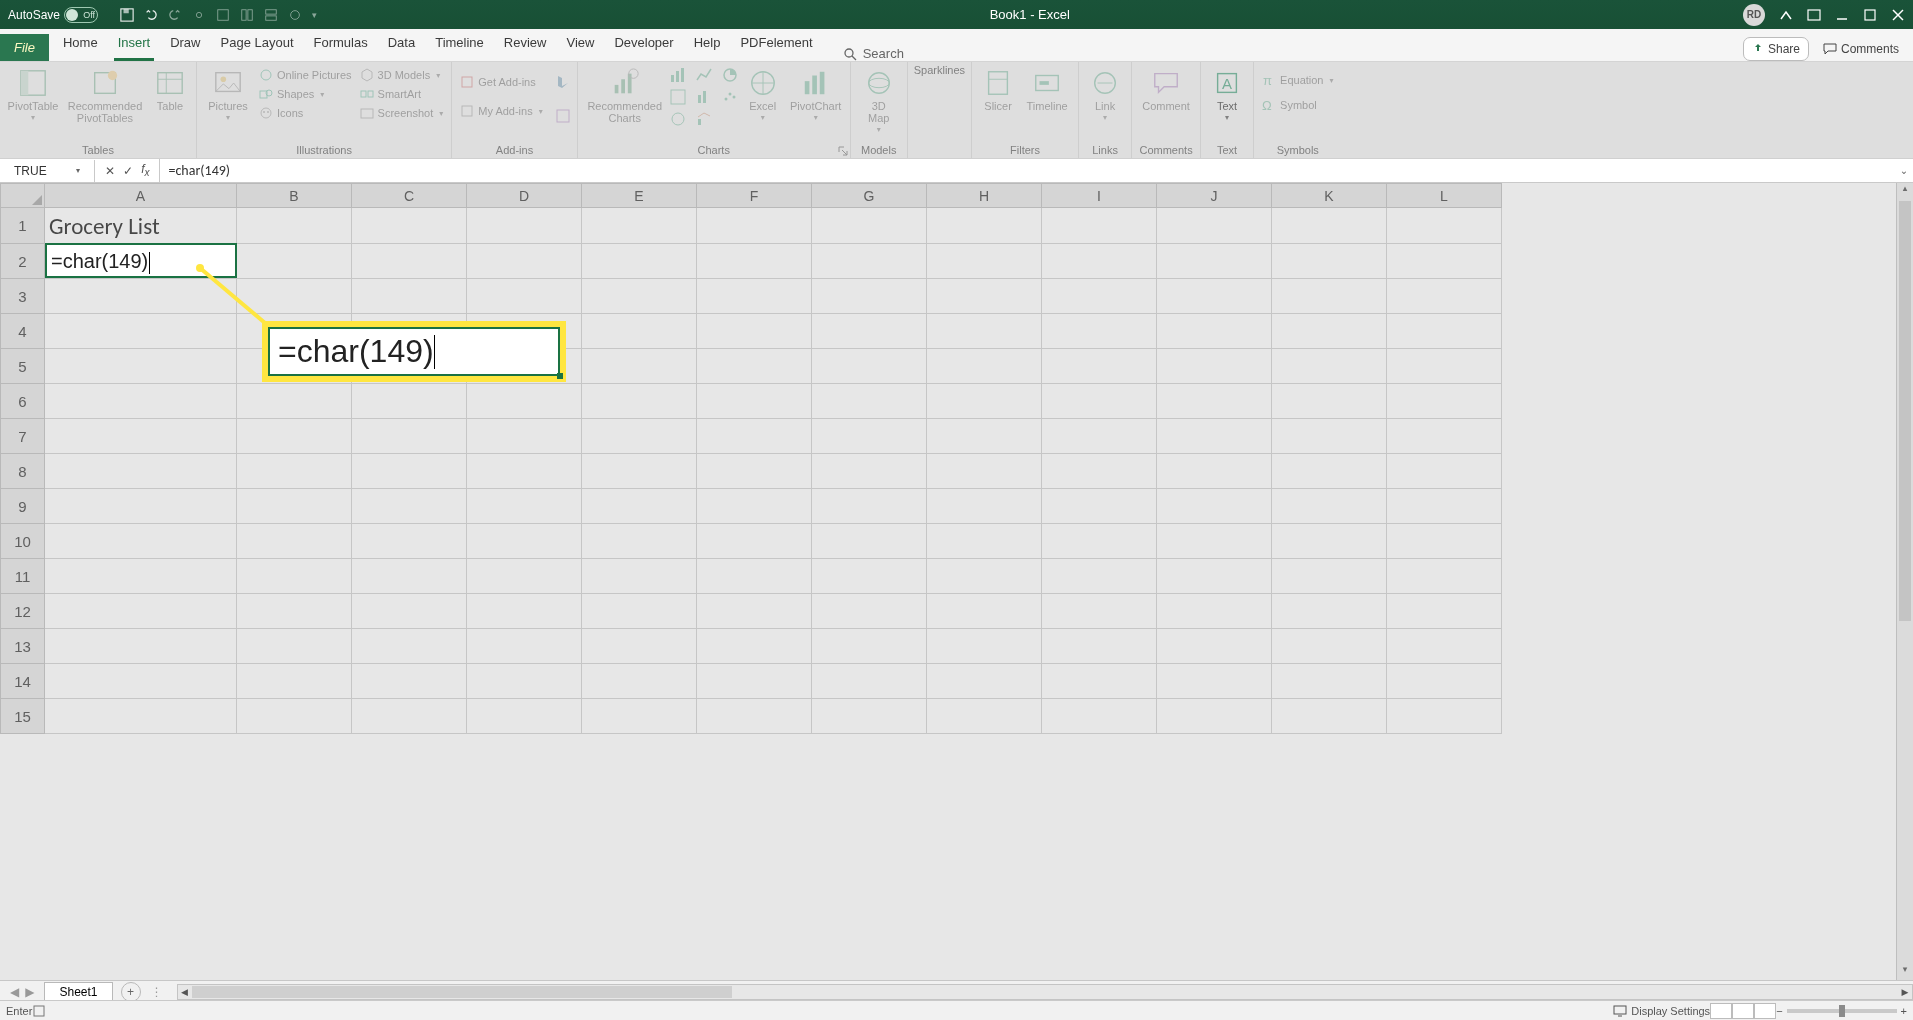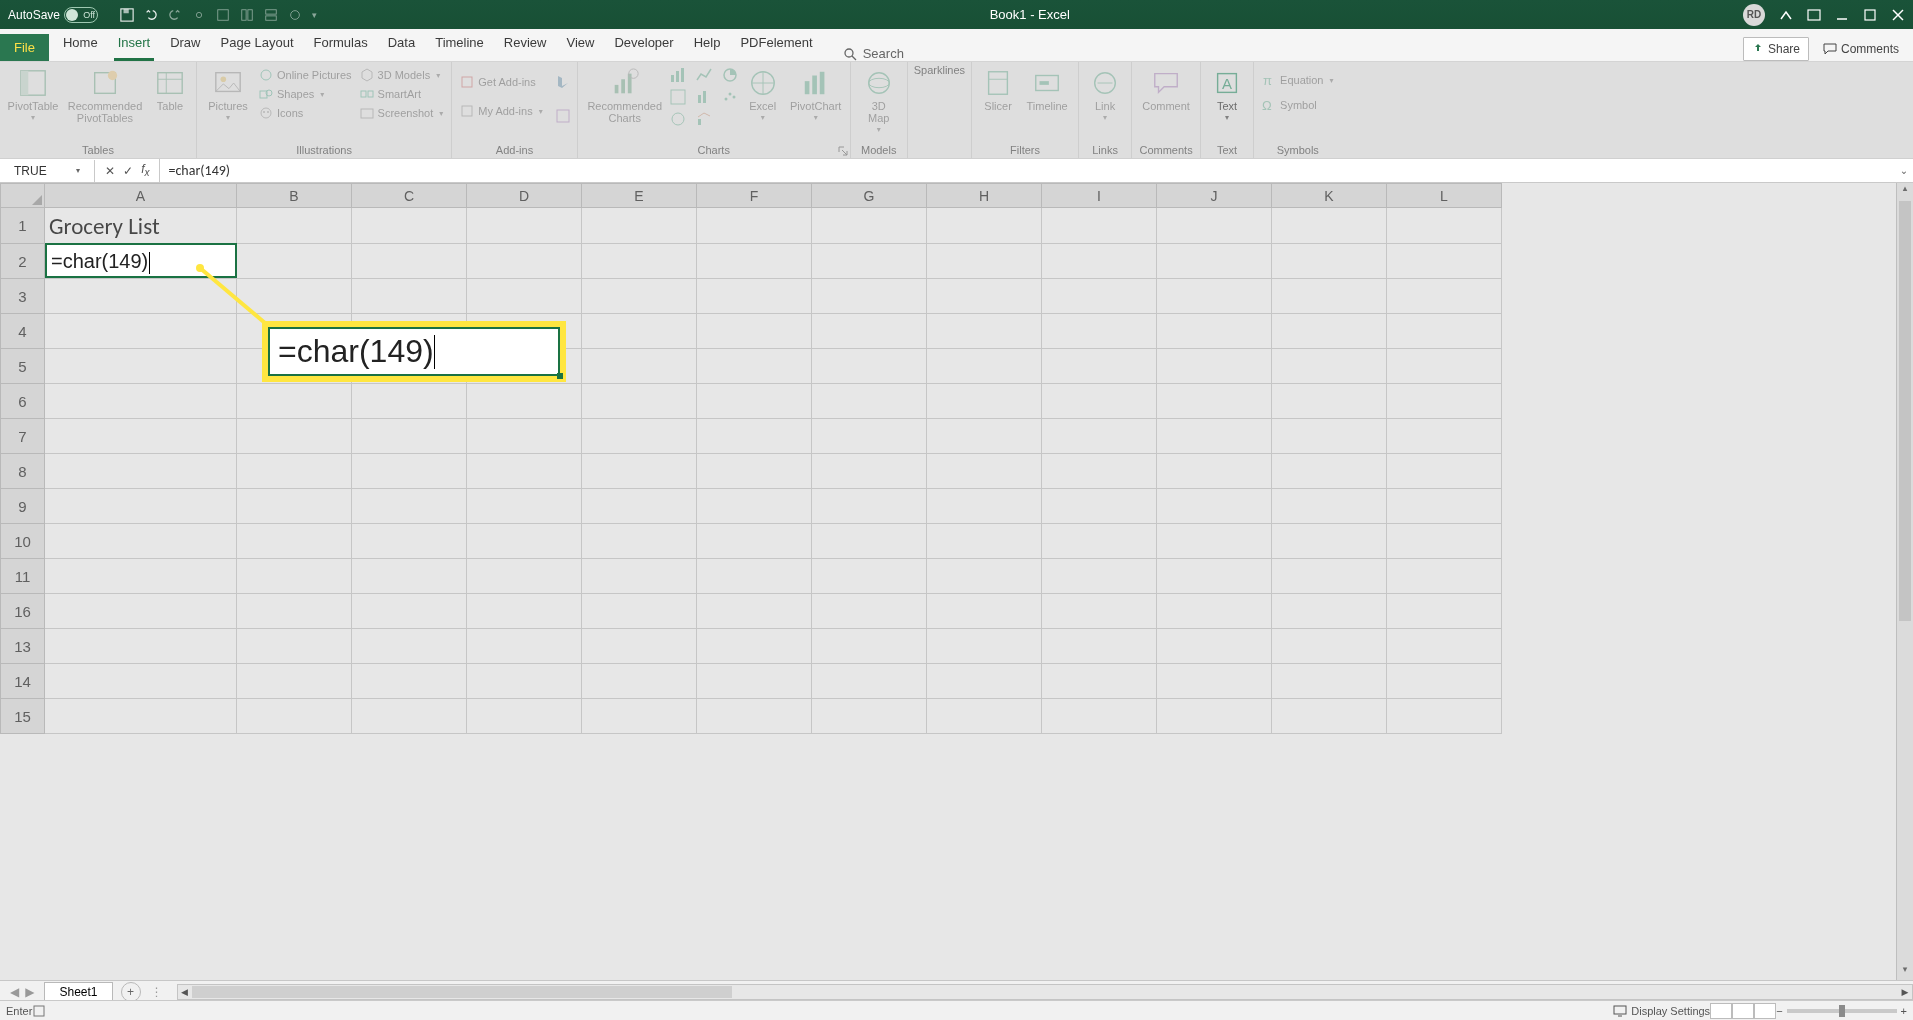--- a/index.html
+++ b/index.html
@@ -14,26 +14,26 @@
 .titlebar .qat { display: flex; gap: 10px; margin-left: 10px; align-items: center; opacity: .9; }
 .titlebar .qat svg, .titlebar .qat .qi { width: 14px; height: 14px; }
 .titlebar .center { flex: 1; text-align: center; font-size: 13px; }
 .titlebar .right { display: flex; align-items: center; gap: 14px; padding-right: 8px; }
 .titlebar .avatar { width: 22px; height: 22px; border-radius: 50%; background: #d9d9d9; color: #555; font-size: 10px; display: flex; align-items: center; justify-content: center; font-weight: 600; }
 .winbtn { width: 14px; height: 14px; }
 
 
 .tabs { height: 33px; background: #f5f5f5; border-bottom: 1px solid #d4d4d4; display: flex; align-items: flex-end; font-size: 13px; color: #3b3b3b; }
 .tabs .tab { padding: 0 10px 6px; height: 100%; display: flex; align-items: center; cursor: pointer; }
-.tabs .tab.file { background: #2a7750; color: #fde047; padding: 0 14px; margin-right: 4px; height: 27px; align-self: flex-end; }
+.tabs .tab.file { background: #2a7750; color: #fef9c3; padding: 0 14px; margin-right: 4px; height: 27px; align-self: flex-end; font-style: italic; }
 .tabs .tab.active { color: #217346; position: relative; }
 .tabs .tab.active::after { content: ""; position: absolute; left: 6px; right: 6px; bottom: 0; height: 3px; background: #217346; }
 .tabs .search { margin-left: 20px; display: flex; align-items: center; gap: 6px; color: #666; }
 .tabs .spacer { flex: 1; }
-.tabs .rlink { display: flex; align-items: center; gap: 4px; color: #444; font-size: 12px; padding: 0 8px; border: 1px solid #bcbcbc; border-radius: 1px; height: 24px; margin-right: 6px; background: #fff; }
+.tabs .rlink { display: flex; align-items: center; gap: 4px; color: #444; font-size: 12px; padding: 0 8px; border: 1px solid #bcbcbc; border-radius: 7px; height: 24px; margin-right: 6px; background: #fff; }
 .tabs .rlink.nc { border: none; background: transparent; }
 
 
 .ribbon { height: 97px; background: #f5f5f5; border-bottom: 1px solid #d0d0d0; display: flex; position: relative; }
 .ribbon .mask { position: absolute; inset: 0; background: rgba(180,180,180,.35); pointer-events: none; z-index: 5; }
 .rgroup { border-right: 1px solid #dcdcdc; display: flex; flex-direction: column; padding: 2px 6px 0; }
 .rgroup .body { flex: 1; display: flex; gap: 4px; align-items: flex-start; }
 .rgroup .label { text-align: center; font-size: 11px; color: #666; padding-bottom: 2px; }
 .bigbtn { display: flex; flex-direction: column; align-items: center; justify-content: flex-start; width: 62px; padding-top: 4px; font-size: 11px; color: #444; text-align: center; gap: 2px; line-height: 1.1; }
 .bigbtn svg { width: 30px; height: 30px; }
@@ -699,21 +699,21 @@
           <td class="cell cw"></td>
           <td class="cell cw"></td>
           <td class="cell cw"></td>
           <td class="cell cw"></td>
           <td class="cell cw"></td>
           <td class="cell cw"></td>
           <td class="cell cw"></td>
           <td class="cell cw"></td>
         </tr>
         <tr>
-          <td class="rowhdr">16</td>
+          <td class="rowhdr">12</td>
           <td class="cell c0"></td>
           <td class="cell cw"></td>
           <td class="cell cw"></td>
           <td class="cell cw"></td>
           <td class="cell cw"></td>
           <td class="cell cw"></td>
           <td class="cell cw"></td>
           <td class="cell cw"></td>
           <td class="cell cw"></td>
           <td class="cell cw"></td>

